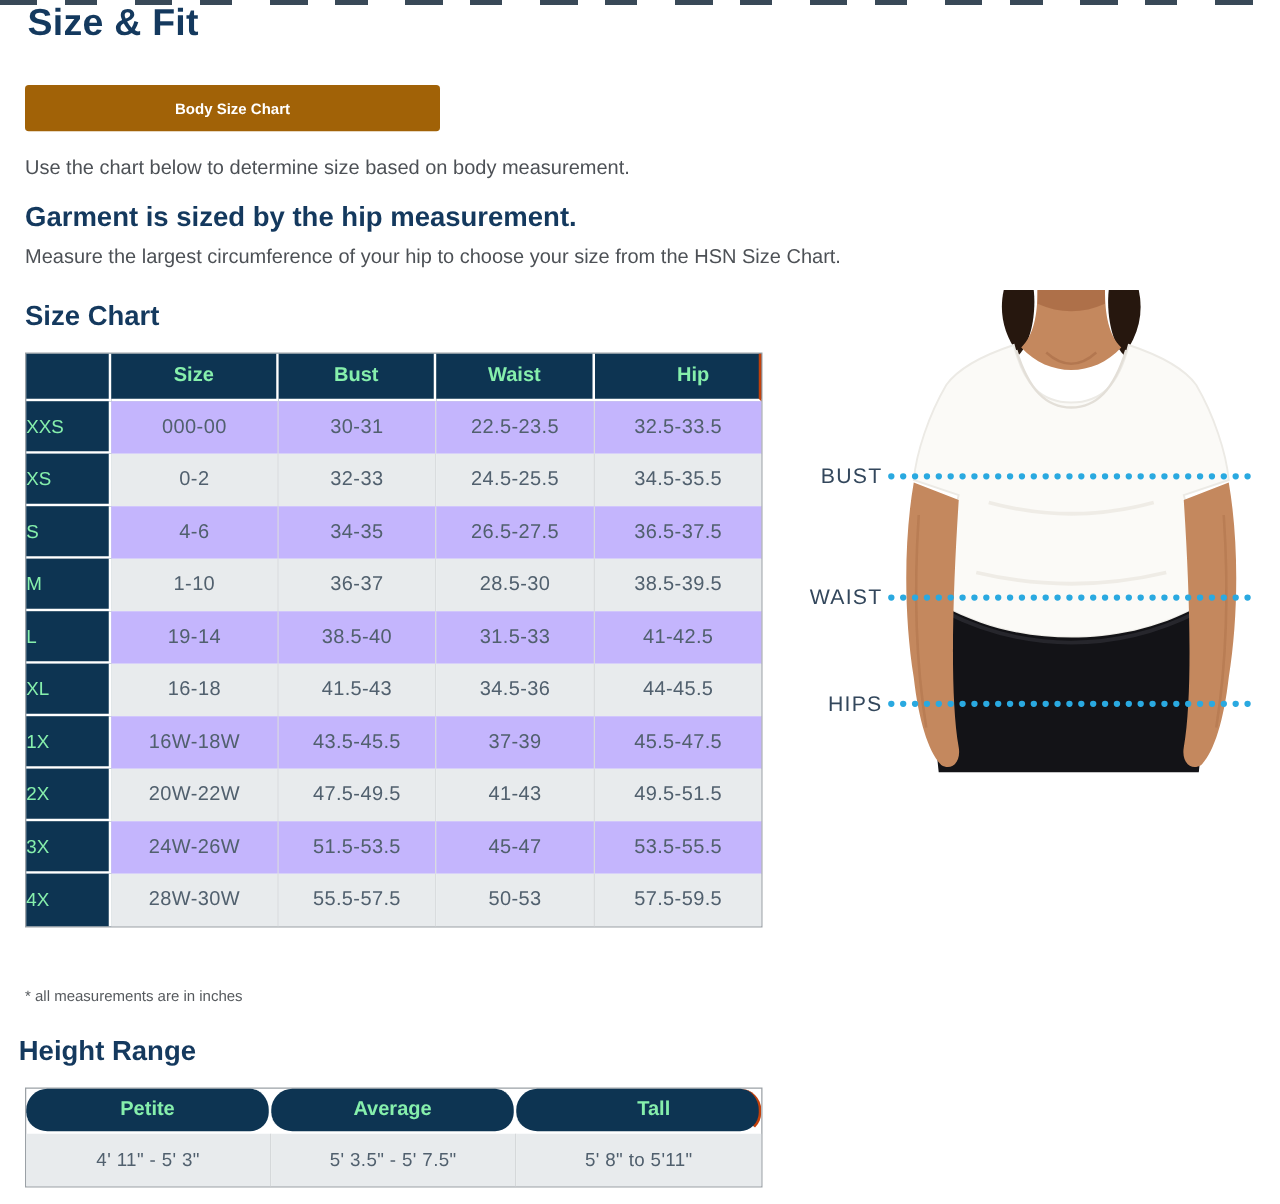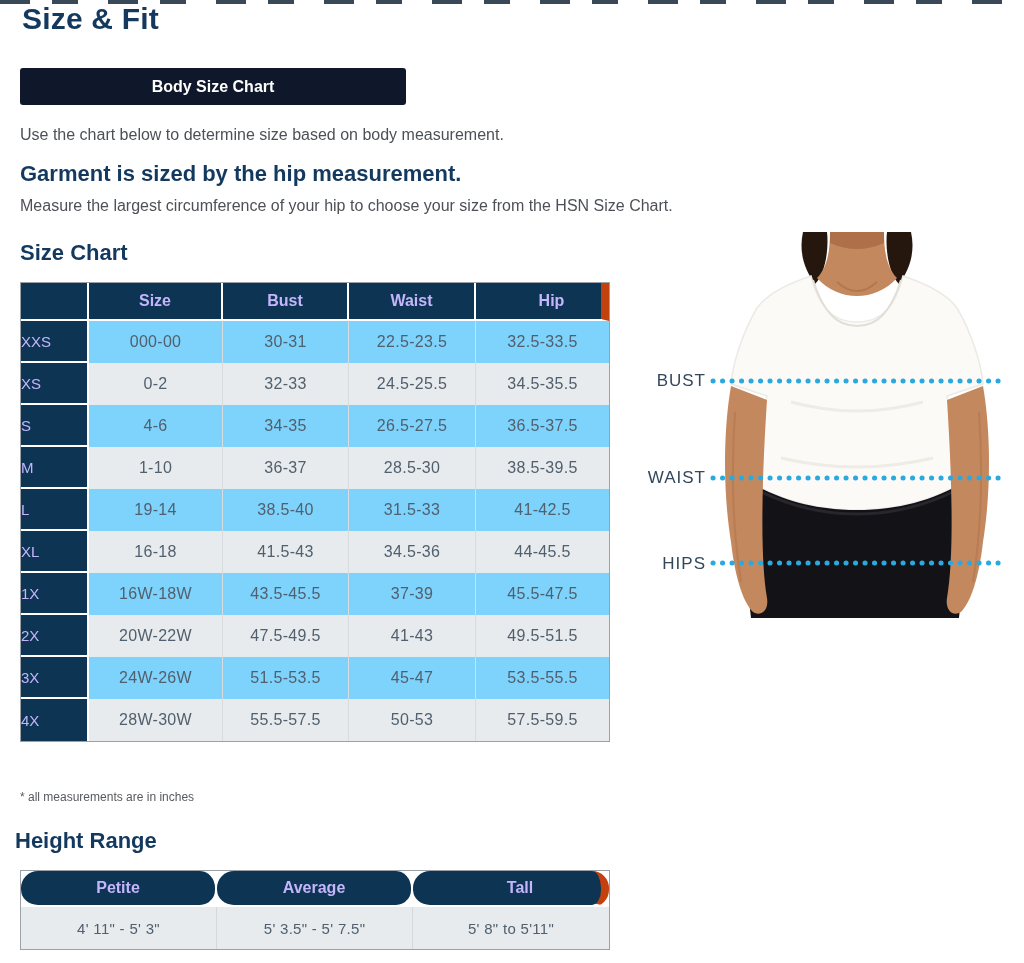--- a/index.html
+++ b/index.html
@@ -7,46 +7,46 @@
     font-family: "Liberation Sans", sans-serif; }
   .abs { position: absolute; }
 
   
   .top-strip { left: 0; top: 0; width: 1024px; height: 4px;
     background: repeating-linear-gradient(90deg, #16293a 0 30px, transparent 30px 52px, #16293a 52px 78px, transparent 78px 108px);
     opacity: .85; }
 
   .page-title { left: 22px; top: 2px; font-size: 30px; font-weight: bold; color: #14395e; letter-spacing: .2px; }
 
-  .bsc-button { left: 20px; top: 68px; width: 386px; height: 37px; background: #0f172a;
-    color: #ffffff; font-size: 16px; font-weight: bold; border: none; border-radius: 3px;
+  .bsc-button { left: 20px; top: 68px; width: 332px; height: 37px; background: #a16207;
+    color: #ffffff; font-size: 12px; font-weight: bold; border: none; border-radius: 3px;
     display: flex; align-items: center; justify-content: center; cursor: pointer; }
 
   .intro-text { left: 20px; top: 126px; font-size: 16px; color: #4d5156; }
   .garment-heading { left: 20px; top: 161px; font-size: 22px; font-weight: bold; color: #14395e; }
   .garment-sub { left: 20px; top: 197px; font-size: 16px; color: #4d5156; }
 
   .section-heading { font-size: 22px; font-weight: bold; color: #14395e; }
   .size-chart-heading { left: 20px; top: 240px; }
   .height-heading { left: 15px; top: 828px; }
 
   .table-wrap { border: 1px solid #9ba1a6; background: #ffffff; }
   .size-table-wrap { left: 20px; top: 282px; width: 590px; }
   table { border-collapse: separate; border-spacing: 0; width: 100%; table-layout: fixed; }
 
-  th.navy, td.row-label { background: #0d3452; color: #c4b5fd; 
+  th.navy, td.row-label { background: #0d3452; color: #86efac; 
     border-right: 2px solid #ffffff; border-bottom: 2px solid #ffffff; margin-top: 15px; }
   th.navy { height: 38px; font-size: 16px; font-weight: bold; }
   th.corner { border-right: 2px solid #ffffff; }
   td.row-label { font-size: 15px; font-weight: normal; height: 42px; }
   tr:last-child td.row-label { border-bottom: none; }
-  th.navy:last-child { border-right: 8px solid #c2410c; padding-left: 26px; }
+  th.navy:last-child { border-right: 2px solid #c2410c; padding-left: 26px; }
 
   td.data { height: 42px; text-align: center; font-size: 16px; color: #51606e;
-    letter-spacing: .3px; background: #7dd3fc; border-right: 1px solid #d9dcde; }
+    letter-spacing: .3px; background: #c4b5fd; border-right: 1px solid #d9dcde; }
   td.data:last-child { border-right: none; }
   #size-chart-body tr:nth-child(even) td.data { background: #e8ebed; }
 
   .footnote { left: 20px; top: 790px; font-size: 12px; color: #565a5e; }
 
   .height-table-wrap { left: 20px; top: 870px; width: 590px; }
   .height-table th.navy { height: 36px; border-radius: 17px; }
   .height-table td.hdata { height: 42px; background: #e8ebed; text-align: center;
     font-size: 15px; color: #51606e; letter-spacing: .3px; border-right: 1px solid #d5d8da; }
   .height-table td.hdata:last-child { border-right: none; }

